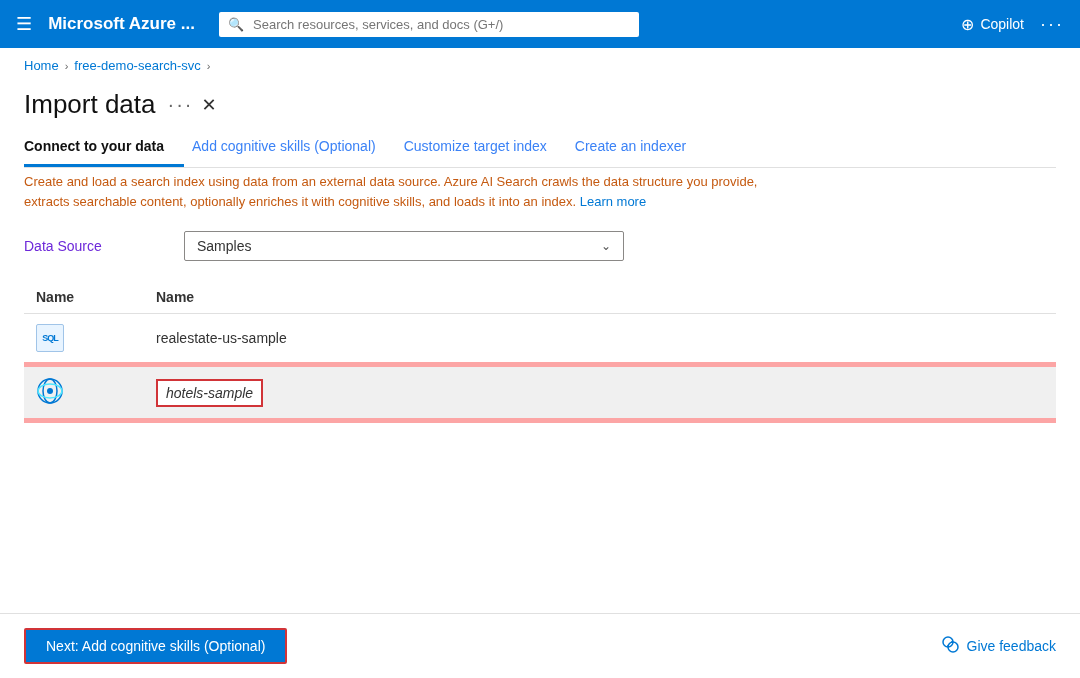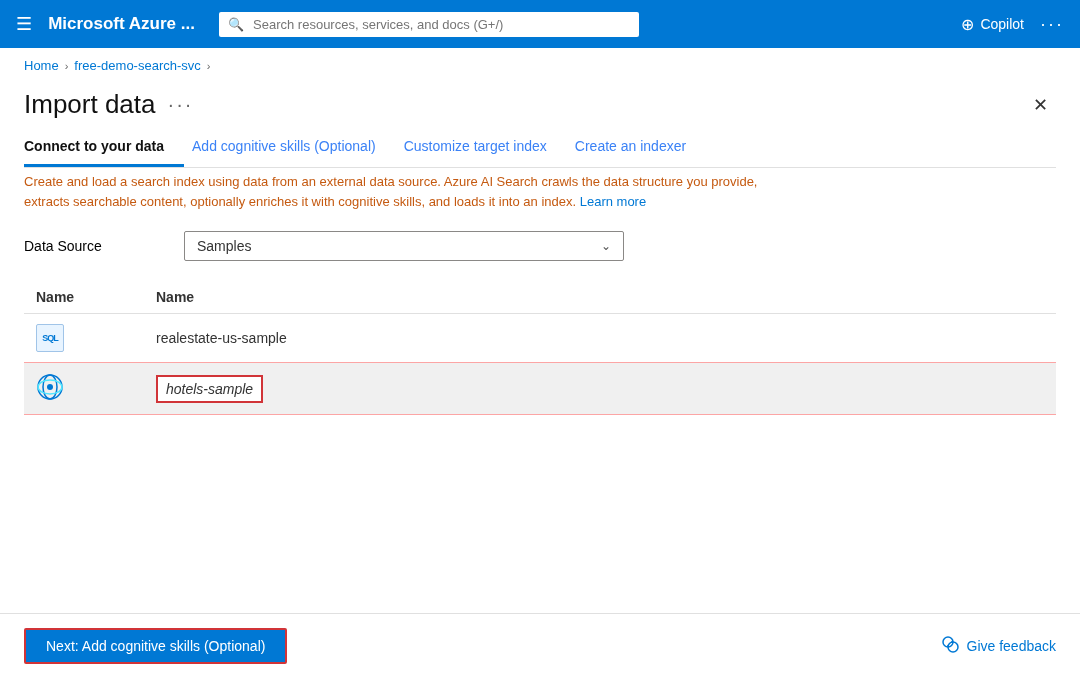--- a/index.html
+++ b/index.html
@@ -80,21 +80,20 @@
       display: flex;
       flex-direction: column;
       padding: 0 24px;
       overflow: hidden;
     }
 
     
     .page-header {
       display: flex;
       align-items: center;
-      justify-content: space-between;
       padding: 10px 0 8px;
     }
     .page-title-row {
       display: flex;
       align-items: center;
       gap: 12px;
     }
     .page-title {
       font-size: 26px;
       font-weight: 300;
@@ -148,21 +147,21 @@
 
     
     .form-row {
       display: flex;
       align-items: center;
       margin-bottom: 20px;
       flex-shrink: 0;
     }
     .form-label {
       font-size: 14px;
-      color: #000000;
+      color: #6d28d9;
       width: 160px;
       flex-shrink: 0;
     }
     .form-select {
       border: 1px solid #8a8886;
       border-radius: 2px;
       padding: 6px 12px;
       font-size: 14px;
       background: #fff;
       display: flex;
@@ -185,21 +184,21 @@
       font-size: 14px;
       font-weight: 600;
       color: #333;
       padding: 8px 12px;
       border-bottom: 1px solid #e0e0e0;
       background: #fff;
     }
     .data-table td {
       padding: 10px 12px;
       font-size: 14px;
-      border-bottom: 1px solid #fca5a5;
+      border-bottom: 5px solid #fca5a5;
     }
     .row-highlighted td { background: #f0f0f0; }
 
     .type-icon {
       display: inline-flex;
       align-items: center;
       justify-content: center;
       width: 28px;
       height: 28px;
     }

